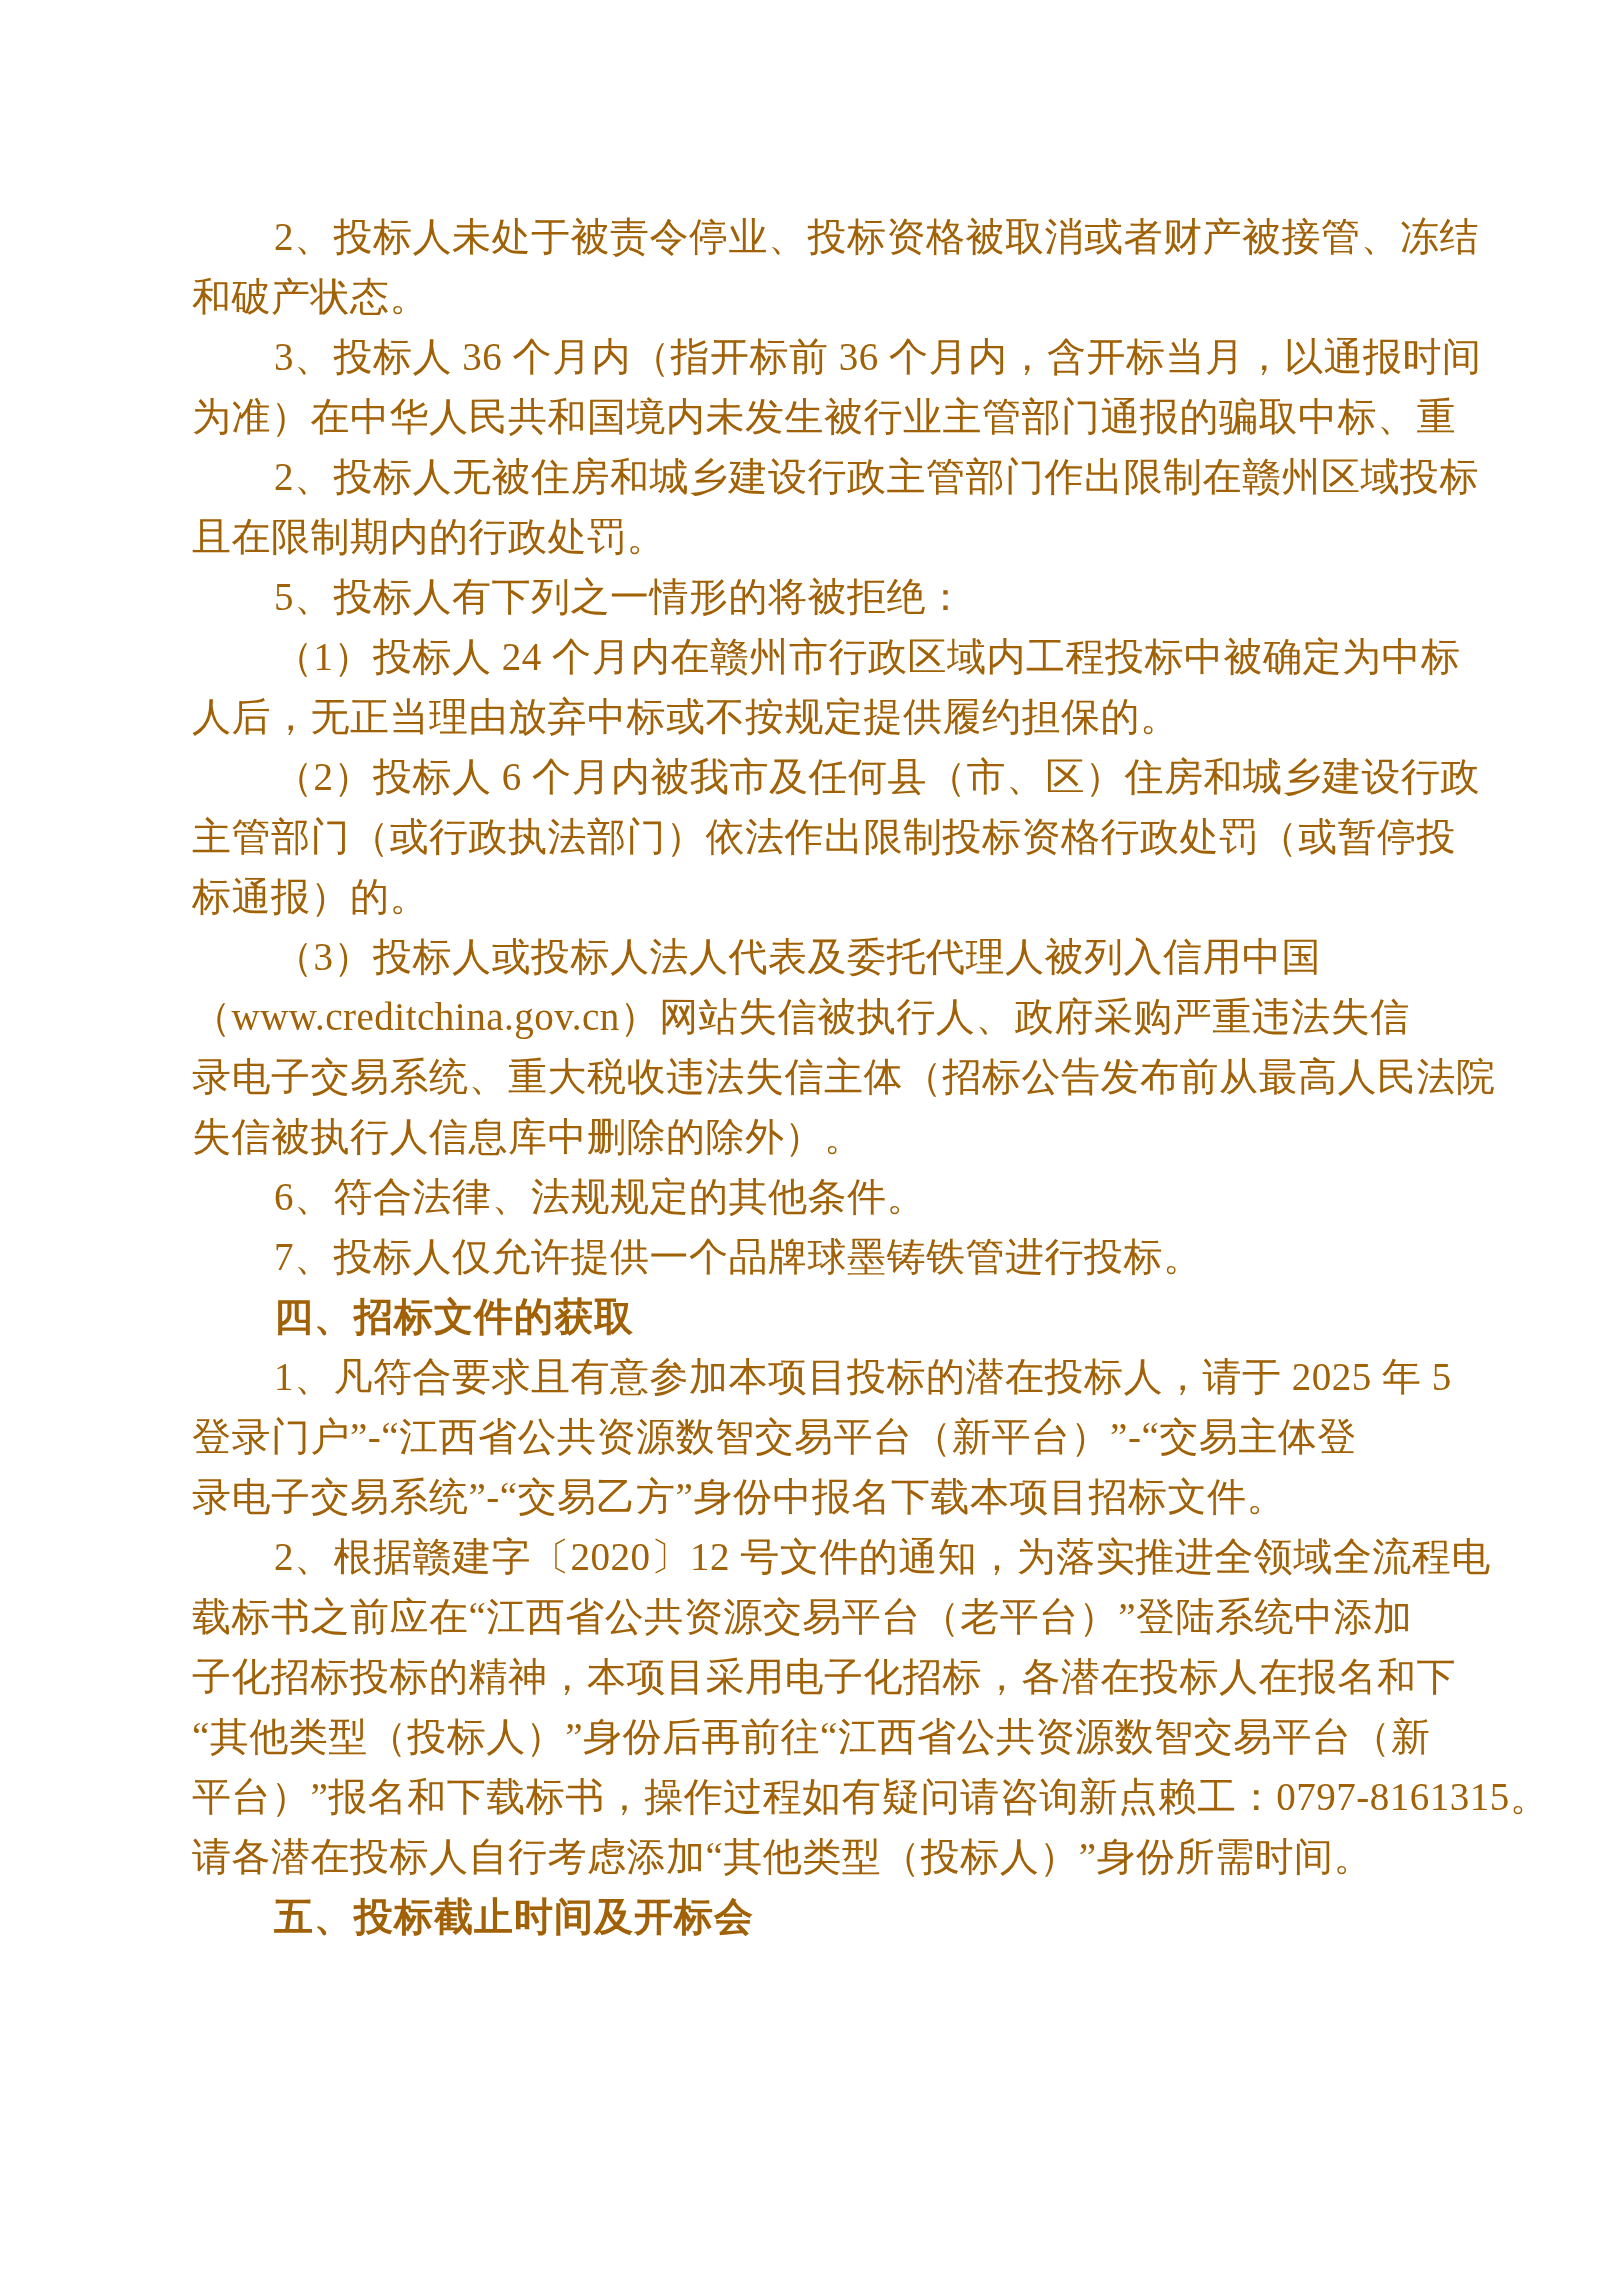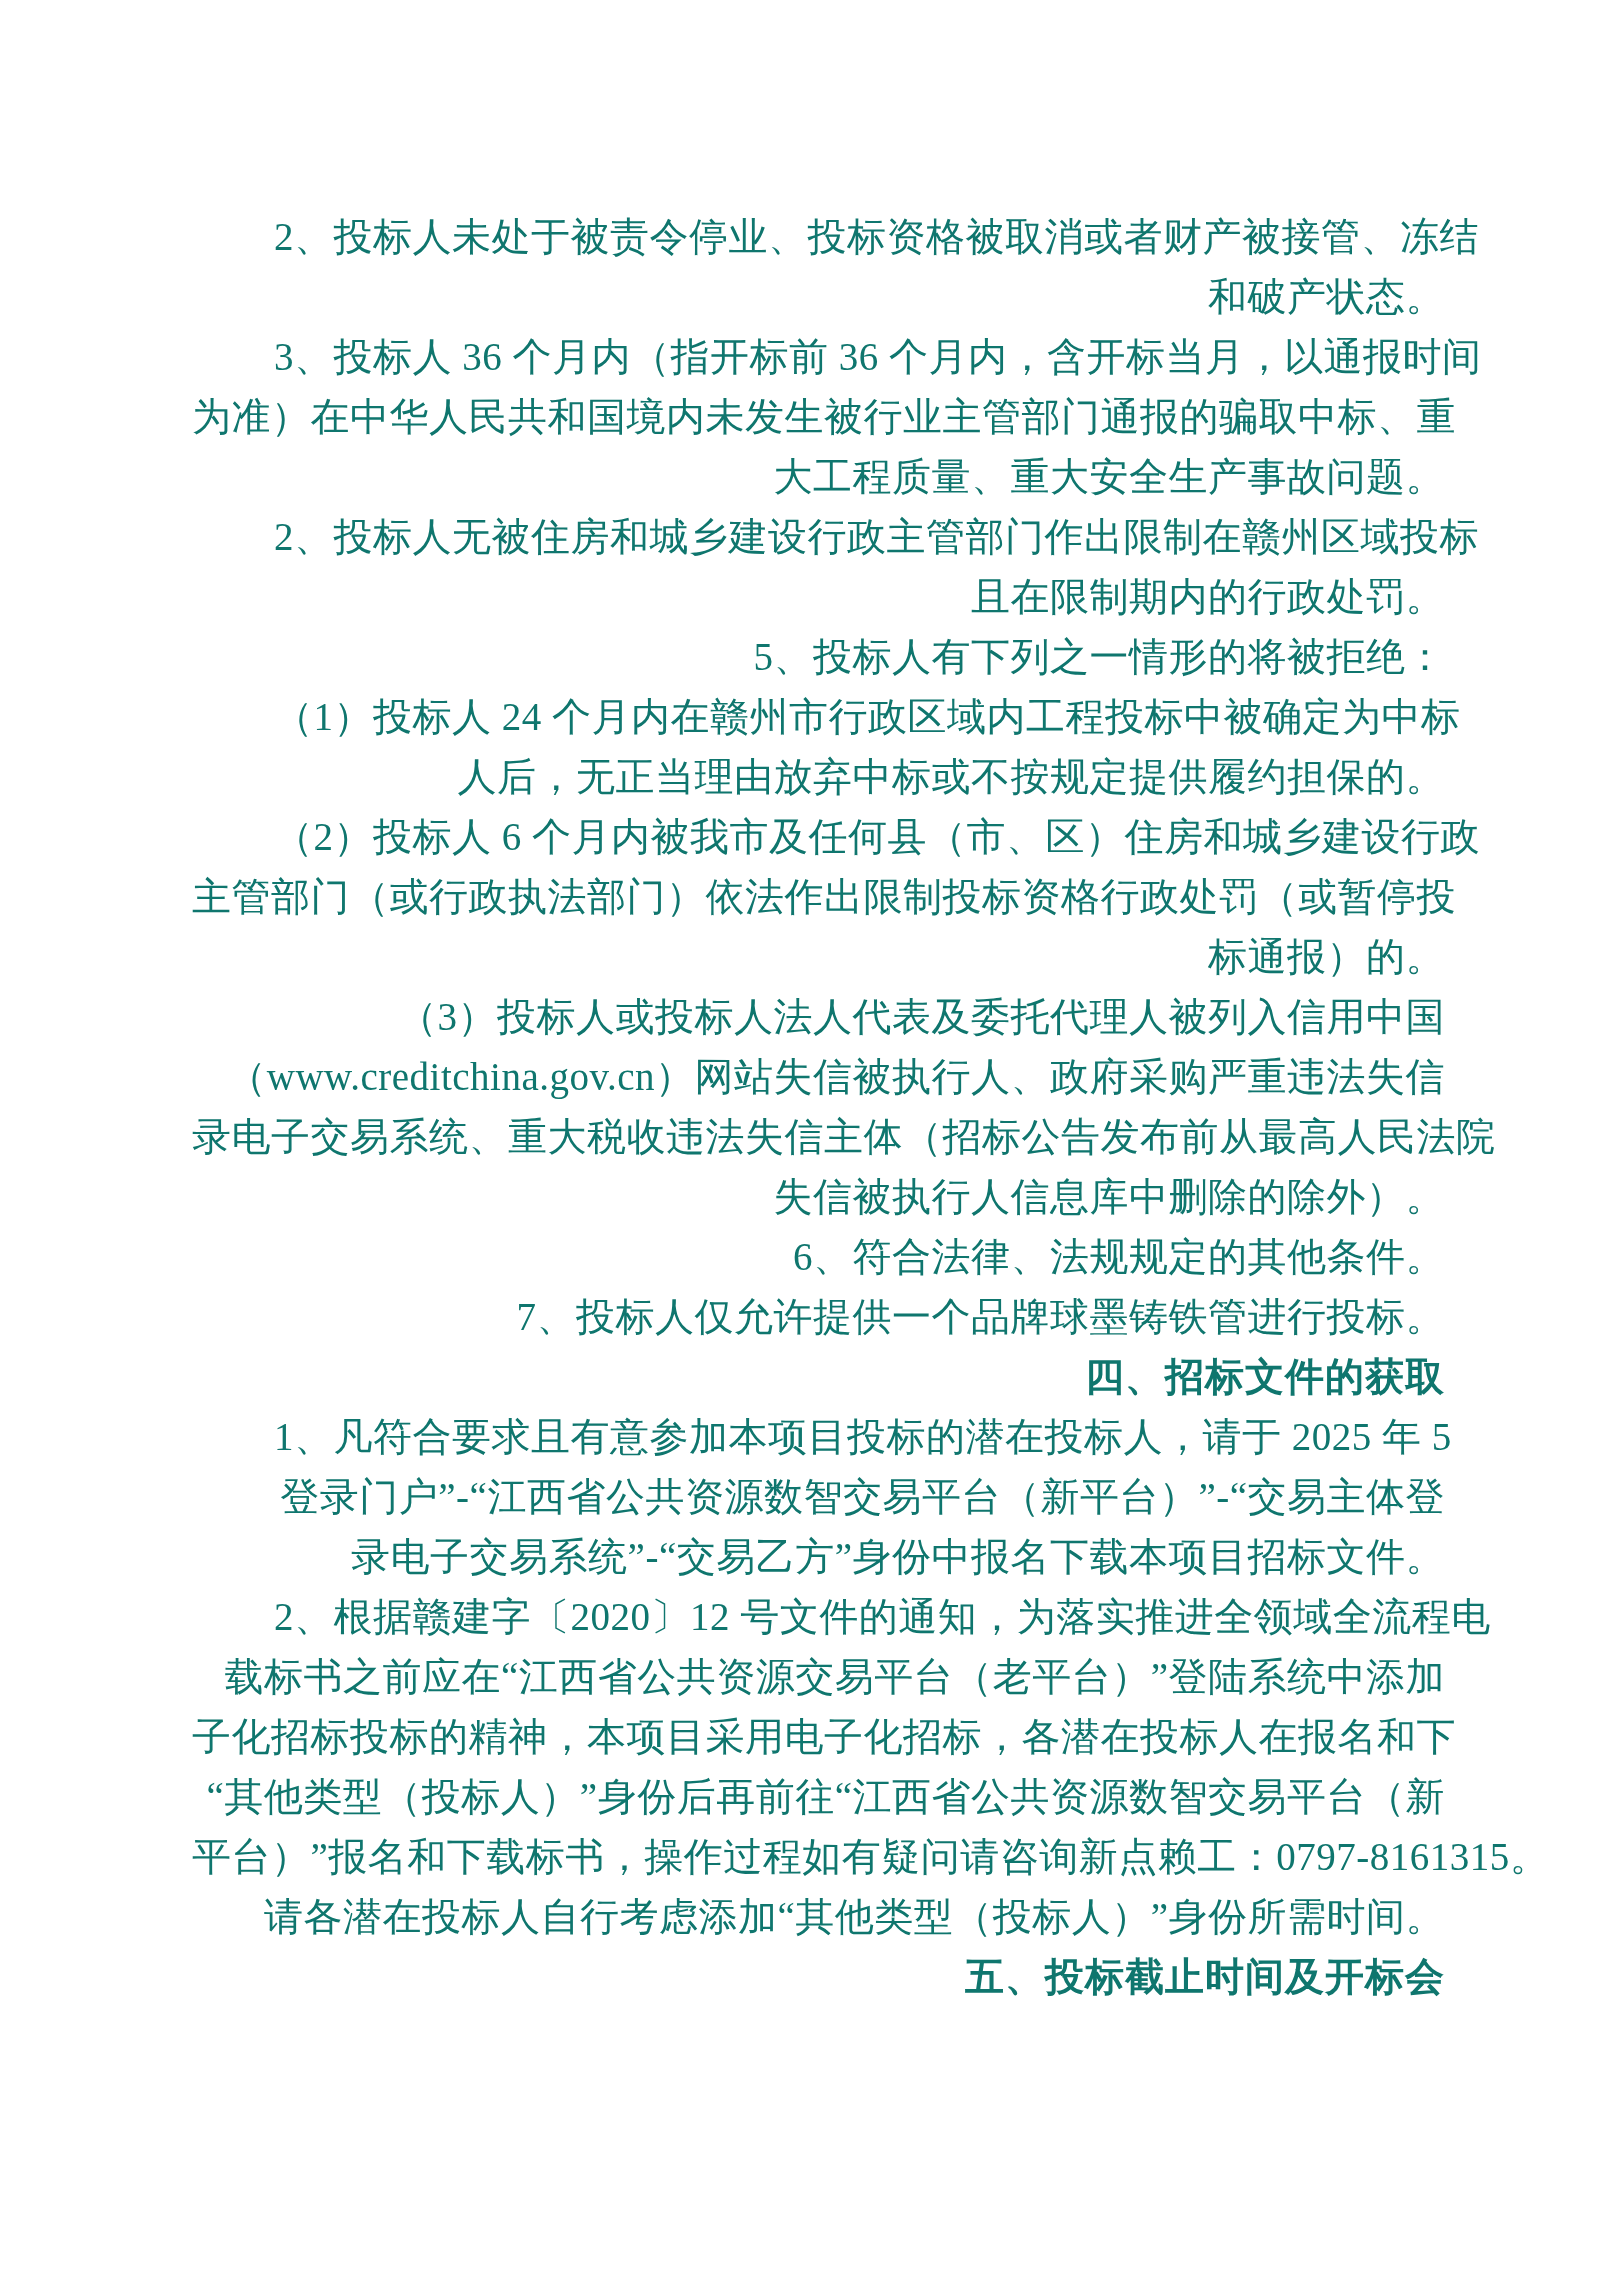--- a/index.html
+++ b/index.html
@@ -18,44 +18,43 @@
   }
   .doc-body {
     position: absolute;
     left: 192px;
     top: 207px;
     width: 1253px;
   }
   .line {
     font-size: 39px;
     line-height: 60px;
-    color: #0f766e;
+    color: #a16207;
     white-space: nowrap;
-    text-align: right;
+    text-align: left;
     letter-spacing: 0.5px;
   }
   .line.indent {
     text-indent: 82px;
   }
   .line.heading {
     font-family: "Liberation Sans", "DejaVu Sans", sans-serif;
     font-weight: bold;
     letter-spacing: 1px;
   }
 </style>
 </head>
 <body>
 
 <div class="page">
   <div class="doc-body" id="doc-body" style="color: rgb(20, 20, 20);">
       <div class="line indent">2、投标人未处于被责令停业、投标资格被取消或者财产被接管、冻结</div>
       <div class="line">和破产状态。</div>
       <div class="line indent">3、投标人 36 个月内（指开标前 36 个月内，含开标当月，以通报时间</div>
       <div class="line">为准）在中华人民共和国境内未发生被行业主管部门通报的骗取中标、重</div>
-      <div class="line">大工程质量、重大安全生产事故问题。</div>
       <div class="line indent">2、投标人无被住房和城乡建设行政主管部门作出限制在赣州区域投标</div>
       <div class="line">且在限制期内的行政处罚。</div>
       <div class="line indent">5、投标人有下列之一情形的将被拒绝：</div>
       <div class="line indent">（1）投标人 24 个月内在赣州市行政区域内工程投标中被确定为中标</div>
       <div class="line">人后，无正当理由放弃中标或不按规定提供履约担保的。</div>
       <div class="line indent">（2）投标人 6 个月内被我市及任何县（市、区）住房和城乡建设行政</div>
       <div class="line">主管部门（或行政执法部门）依法作出限制投标资格行政处罚（或暂停投</div>
       <div class="line">标通报）的。</div>
       <div class="line indent">（3）投标人或投标人法人代表及委托代理人被列入信用中国</div>
       <div class="line">（www.creditchina.gov.cn）网站失信被执行人、政府采购严重违法失信</div>

